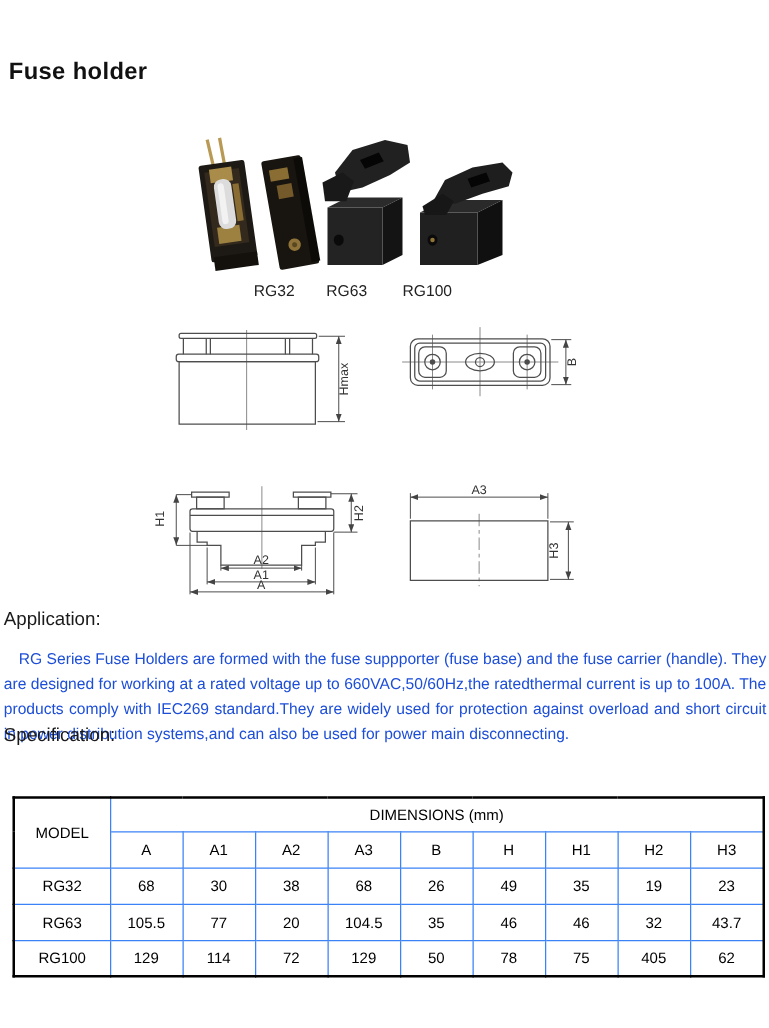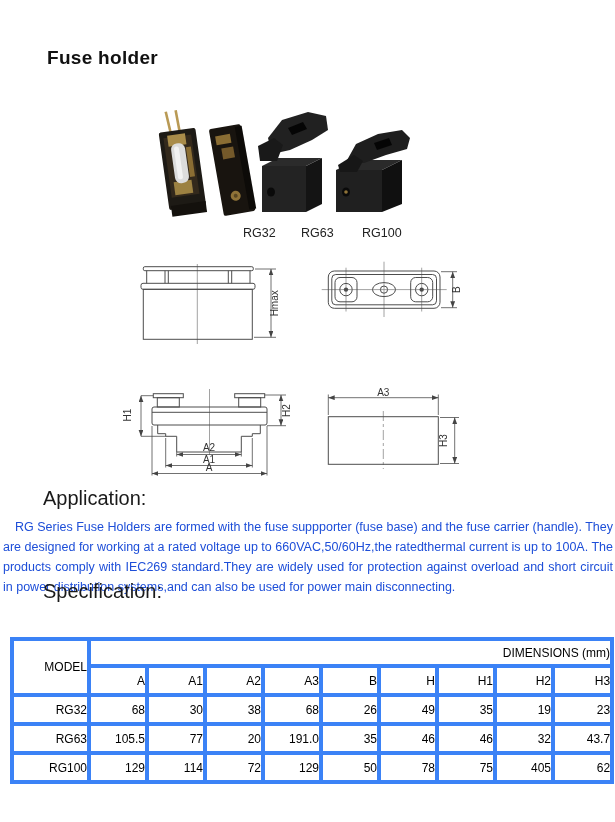--- a/index.html
+++ b/index.html
@@ -1,31 +1,31 @@
 <!DOCTYPE html>
 <html><head>
 <meta charset="utf-8">
 <style>
   html,body{margin:0;padding:0;background:#fff;}
   .page{position:relative;width:615px;height:822px;background:#fff;overflow:hidden;
         font-family:"Liberation Sans","DejaVu Sans",sans-serif;color:#111;}
-  .abs{position:absolute;margin-left:40px;}
+  .abs{position:absolute;}
   .title{left:7px;top:34px;font-size:19px;font-weight:bold;letter-spacing:.3px;}
   .caption{font-size:12.5px;color:#222;top:226px;}
-  .sec-head{font-size:20px;color:#1a1a1a;left:3px;}
+  .sec-head{font-size:15px;color:#1a1a1a;left:3px;}
   .para{left:3px;top:517px;width:610px;font-size:12.5px;line-height:20px;
         text-align:justify;text-indent:12px;color:#1d4ed8;}
   svg{position:absolute;overflow:visible;}
   svg text{font-family:"Liberation Sans","DejaVu Sans",sans-serif;font-size:10px;fill:#333;}
   .geo{stroke:#4d4d4d;fill:none;stroke-width:1;}
   .thin{stroke:#4d4d4d;fill:none;stroke-width:.8;}
   .cline{stroke:#8a8a8a;fill:none;stroke-width:.8;}
   table.spec{position:absolute;left:10px;top:637px;width:600px;border-collapse:collapse;
         table-layout:fixed;font-size:12px;color:#000;border:2px solid #000;}
-  table.spec th,table.spec td{border:4px solid #3b82f6;font-weight:normal;text-align:right;
+  table.spec th,table.spec td{border:1px solid #3b82f6;font-weight:normal;text-align:center;
         vertical-align:middle;padding:0;}
   tr.hr1{height:27px;} tr.hr2{height:29px;} tr.dr{height:29px;}
 </style>
 </head>
 <body>
 
 <div class="page">
 
   <h1 class="abs title">Fuse holder</h1>
 
@@ -211,21 +211,21 @@
       <td>49</td>
       <td>35</td>
       <td>19</td>
       <td>23</td>
     </tr>
     <tr class="dr">
       <td>RG63</td>
       <td>105.5</td>
       <td>77</td>
       <td>20</td>
-      <td>191.0</td>
+      <td>104.5</td>
       <td>35</td>
       <td>46</td>
       <td>46</td>
       <td>32</td>
       <td>43.7</td>
     </tr>
     <tr class="dr">
       <td>RG100</td>
       <td>129</td>
       <td>114</td>

